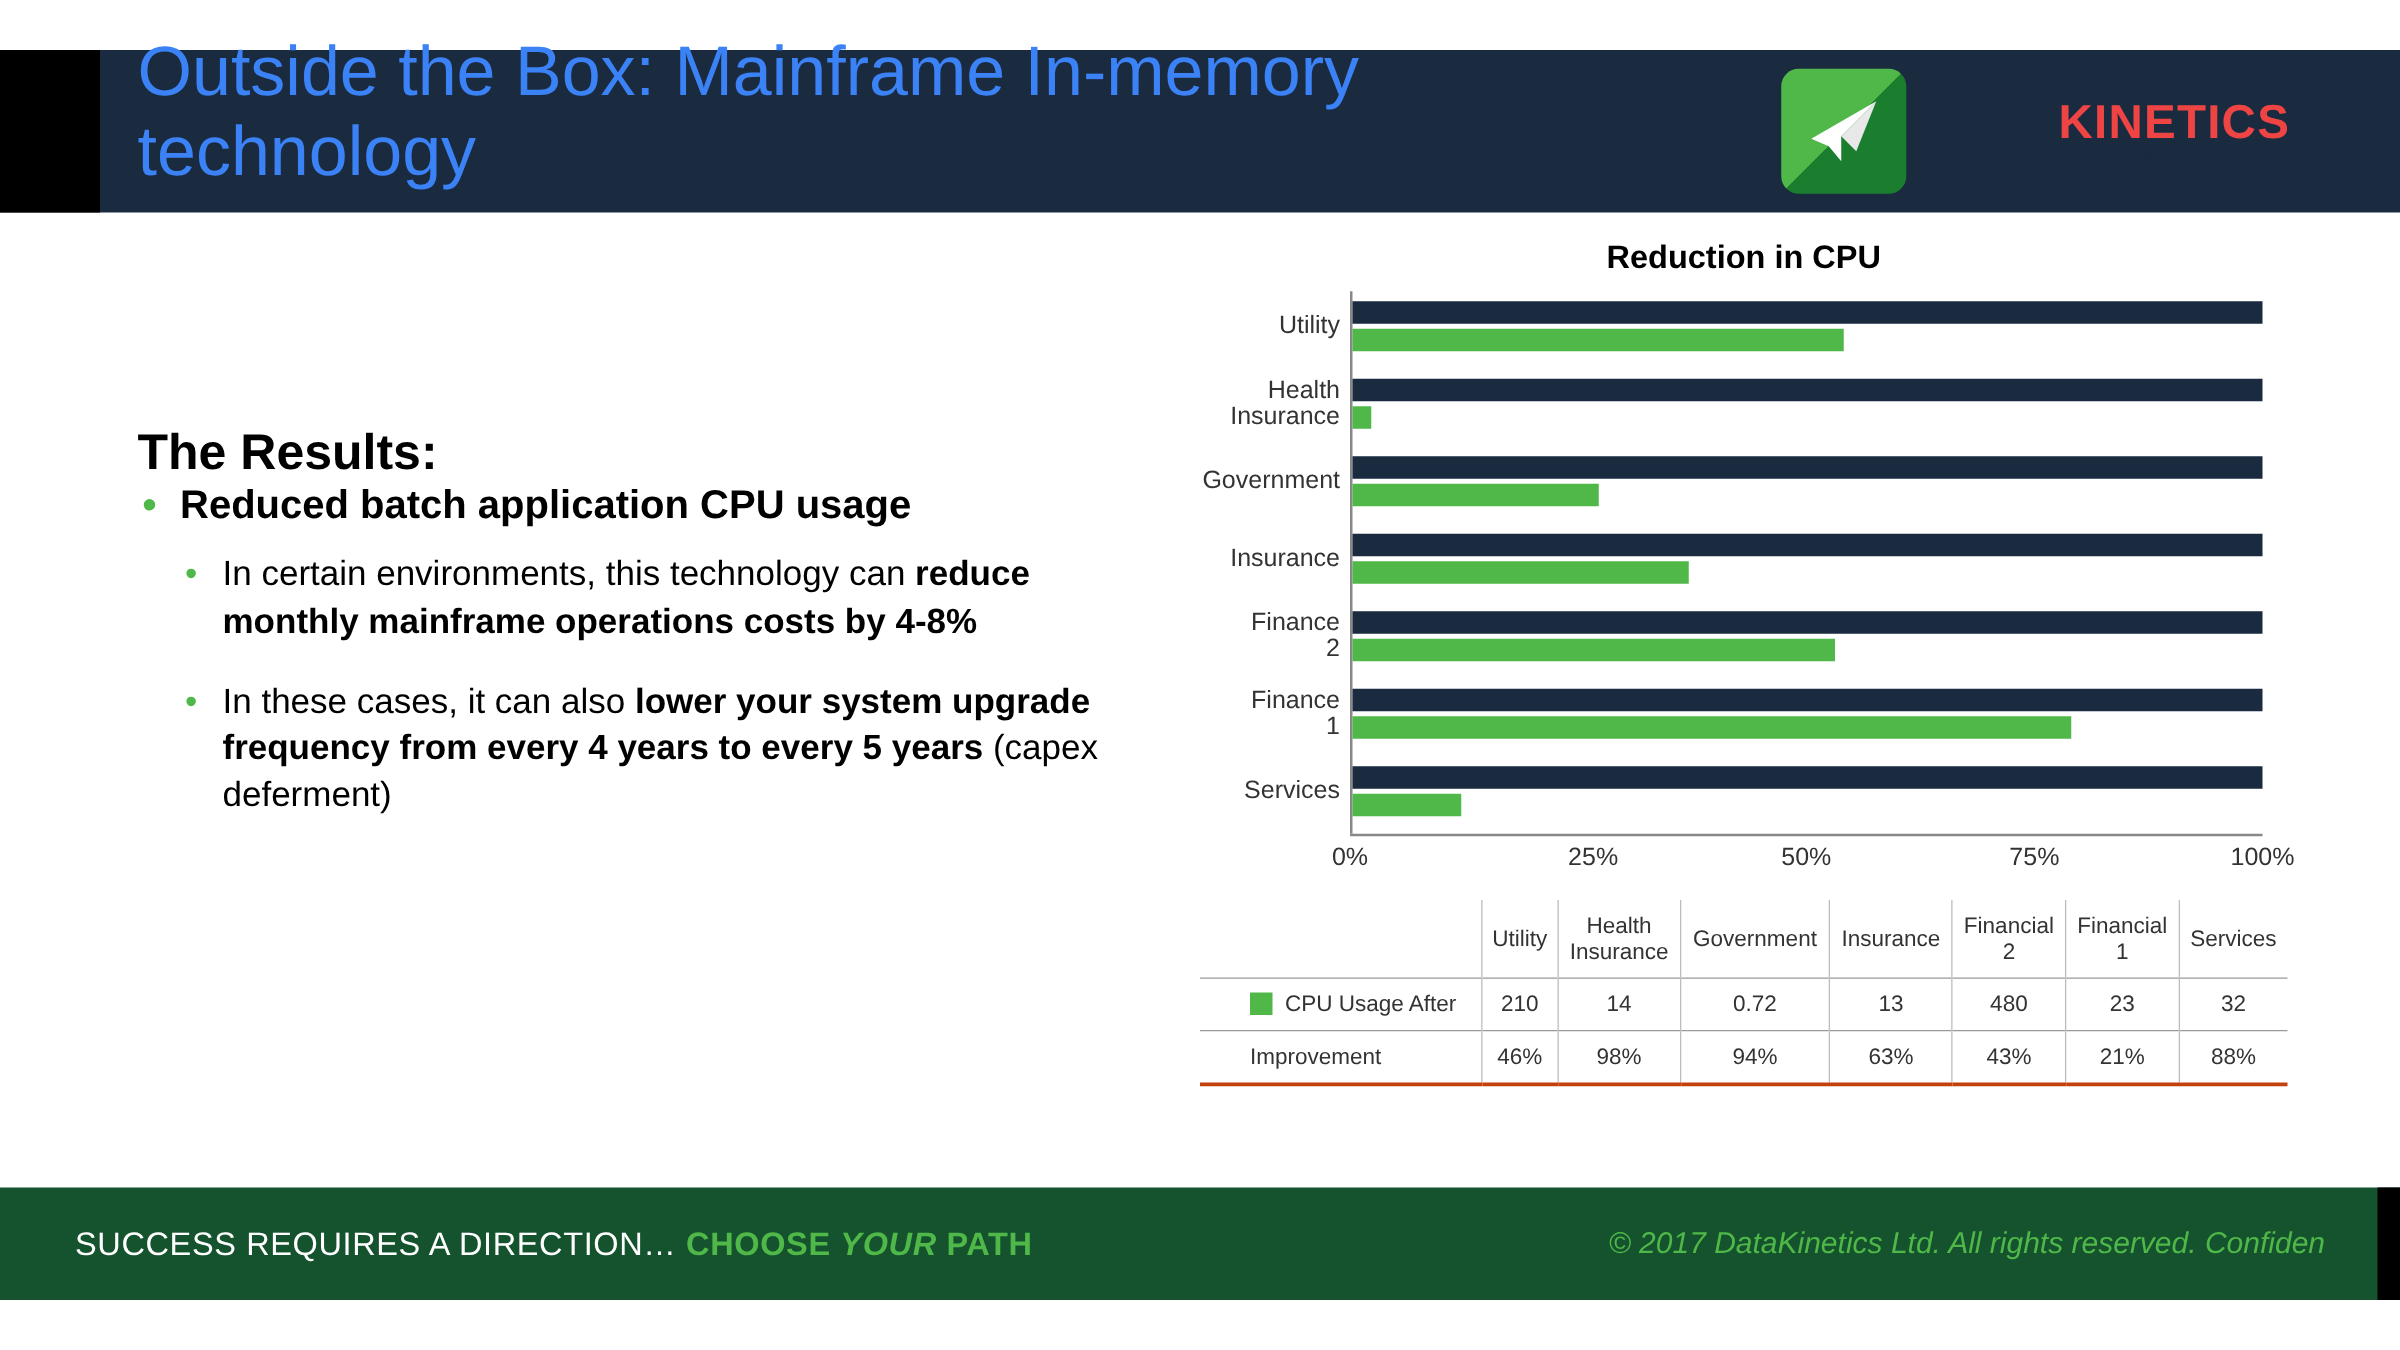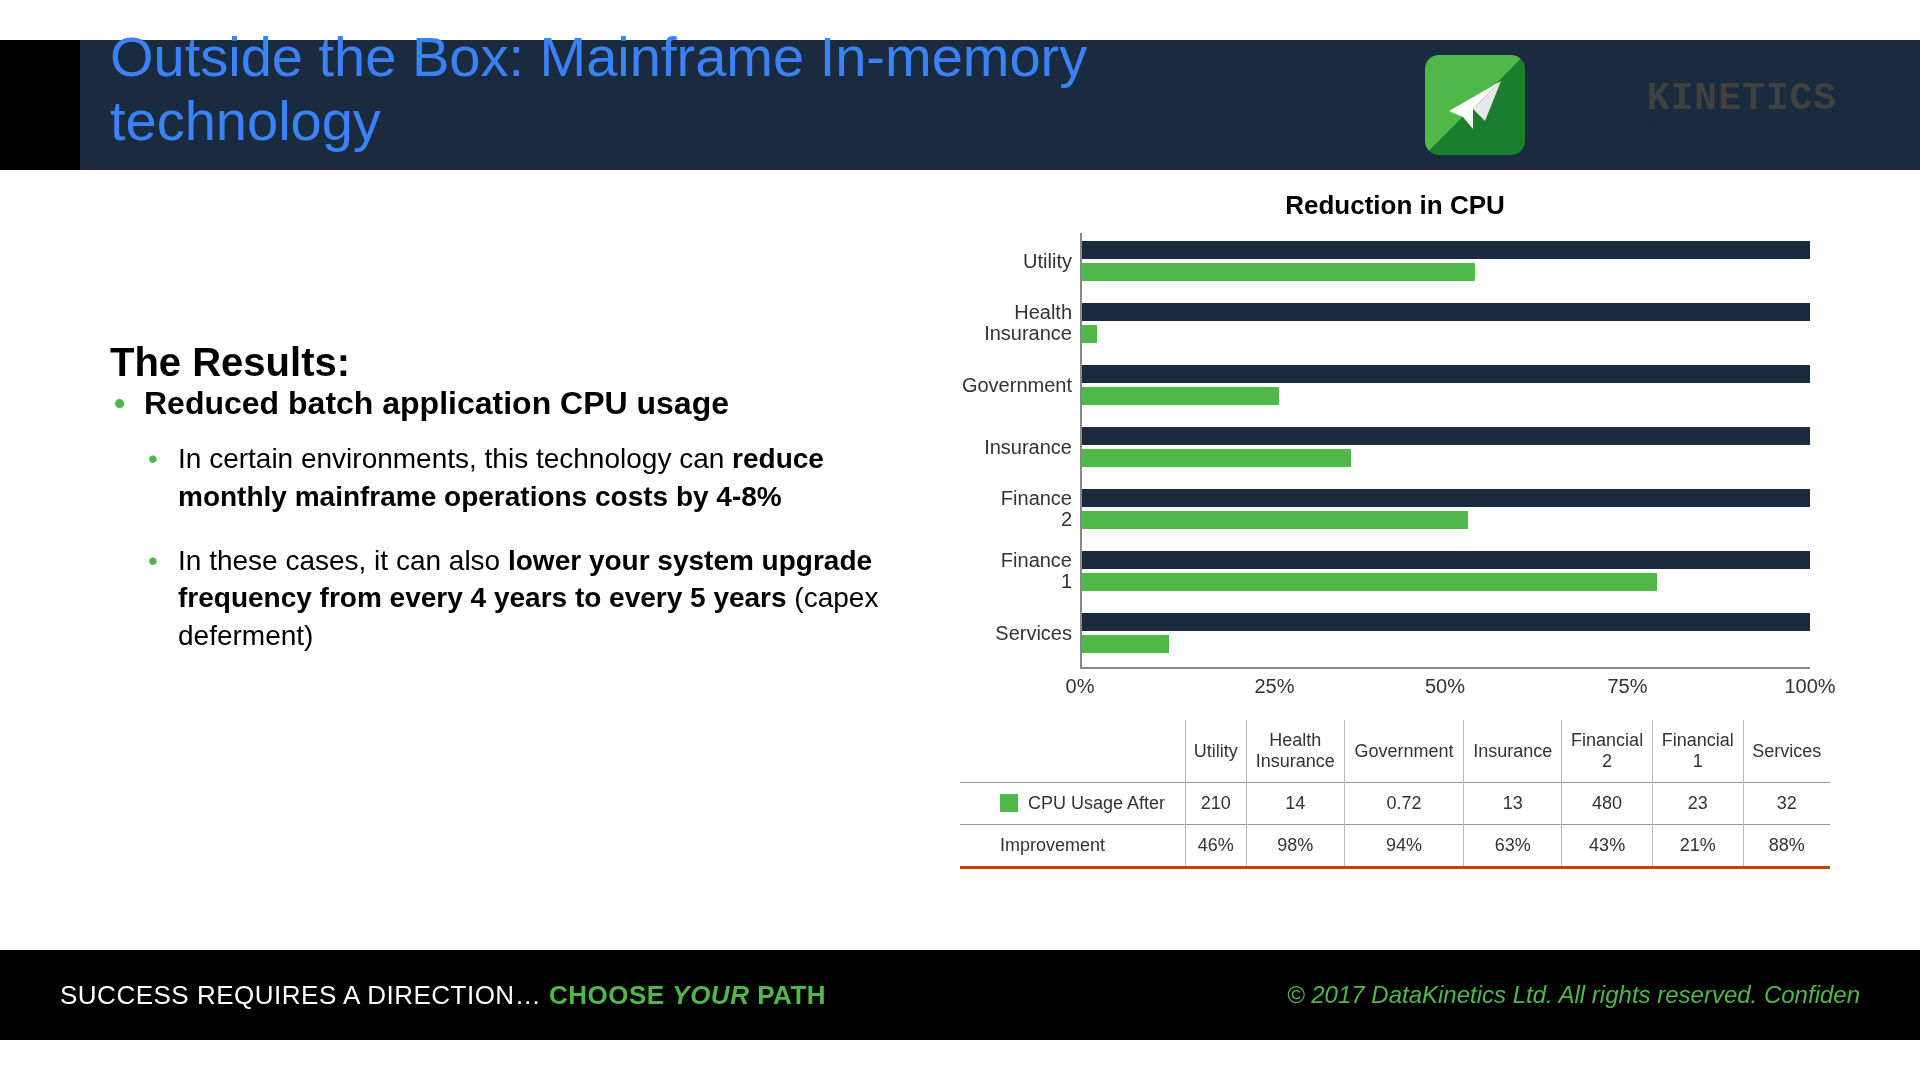--- a/index.html
+++ b/index.html
@@ -7,21 +7,21 @@
   .slide { position: relative; width: 1920px; height: 1080px; }
   .header-bar { position: absolute; top: 40px; left: 0; right: 0; height: 130px; background: #1a2b40; }
   .black-strip-left { position: absolute; top: 40px; left: 0; width: 80px; height: 130px; background: #000; }
   .title { position: absolute; top: 25px; left: 110px; font-size: 56px; color: #3b82f6; font-weight: 400; line-height: 1.15; width: 1100px; }
   .logo-block { position: absolute; top: 55px; right: 80px; display: flex; align-items: center; gap: 18px; }
   .logo-icon { width: 100px; height: 100px; background: linear-gradient(135deg,#4fb848 50%,#1b7e2f 50%); border-radius: 14px; position: relative; }
   .logo-icon svg { position: absolute; top: 50%; left: 50%; transform: translate(-50%,-50%); }
   .logo-text { display: flex; flex-direction: column; line-height: 1; }
   .logo-text .l1 { font-size: 38px; font-weight: 800; letter-spacing: 1px; font-family: "Arial Narrow", Arial; }
   .logo-text .l1 .d { color: #1a2b40; }
-  .logo-text .l1 .k { color: #404040; font-family: Liberation Mono, monospace; }
+  .logo-text .l1 .k { color: #ef4444; }
   .logo-text .l2 { font-size: 15px; color: #1a2b40; letter-spacing: 0.5px; font-family: "Arial Narrow", Arial; }
 
   .body-left { position: absolute; top: 340px; left: 110px; width: 780px; }
   .body-left h2 { font-size: 40px; font-weight: 800; }
   .body-left ul { list-style: none; }
   .body-left > ul > li { position: relative; padding-left: 34px; font-size: 32px; font-weight: 700; margin-bottom: 16px; }
   .body-left > ul > li::before { content: "•"; position: absolute; left: 4px; top: 0; color: #4fb848; font-size: 32px; }
   .body-left > ul > li > ul { margin-top: 18px; }
   .body-left > ul > li > ul > li { position: relative; padding-left: 34px; font-size: 28px; font-weight: 400; line-height: 1.35; margin-bottom: 26px; }
   .body-left > ul > li > ul > li::before { content: "•"; position: absolute; left: 4px; top: 0; color: #4fb848; font-size: 28px; }
@@ -44,21 +44,21 @@
   .data-table th, .data-table td { padding: 10px 6px; text-align: center; }
   .data-table th.rowhdr, .data-table td.rowhdr { text-align: left; padding-left: 40px; font-weight: 400; white-space: nowrap; }
   .data-table thead th { font-weight: 400; }
   .data-table tbody tr { border-top: 1px solid #999; }
   .data-table tbody tr:last-child td { border-bottom: 3px solid #c2410c; }
   .legend-sq { display: inline-block; width: 18px; height: 18px; margin-right: 10px; vertical-align: -3px; }
   .sq-before { background: #1a2b40; }
   .sq-after  { background: #4fb848; }
   .col-sep { border-left: 1px solid #bbb; }
 
-  .footer-bar { position: absolute; bottom: 40px; left: 0; right: 0; height: 90px; background: #000000; display: flex; align-items: center; padding: 0 60px; color: #fff; font-size: 26px; }
+  .footer-bar { position: absolute; bottom: 40px; left: 0; right: 0; height: 90px; background: #14532d; display: flex; align-items: center; padding: 0 60px; color: #fff; font-size: 26px; }
   .footer-bar .black-r { position: absolute; right: 0; top: 0; bottom: 0; width: 18px; background: #000; }
   .footer-left { font-family: "Arial Narrow", Arial; letter-spacing: 0.5px; }
   .footer-left .choose { color: #4fb848; font-weight: 700; }
   .footer-left .your { font-style: italic; }
   .footer-phone { margin-left: 40px; font-weight: 700; }
   .footer-phone .dkl { color: #4fb848; }
   .footer-right { margin-left: auto; font-style: italic; color: #4fb848; font-size: 24px; }
 </style>
 </head>
 <body>

